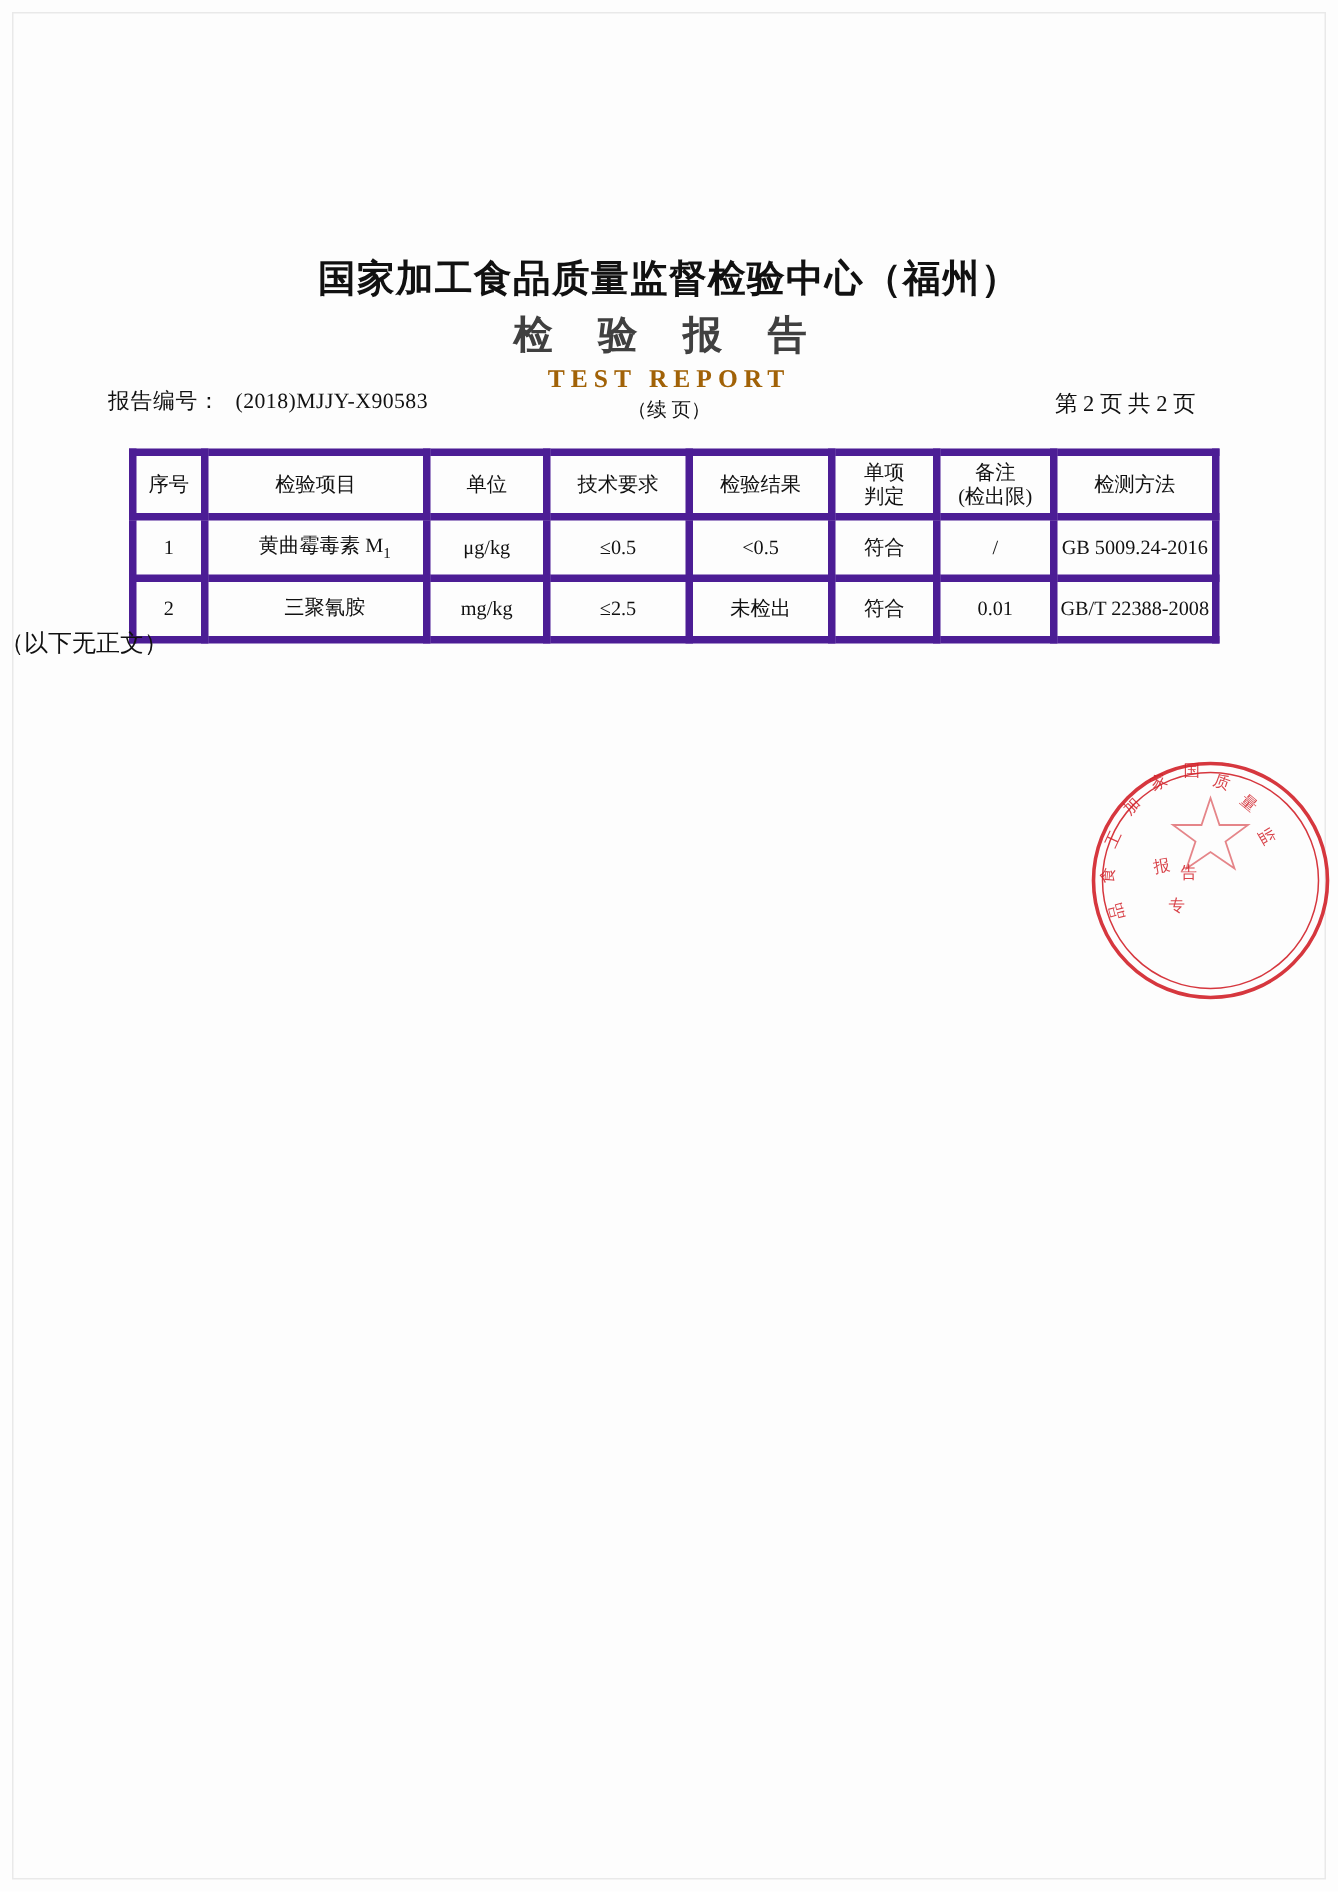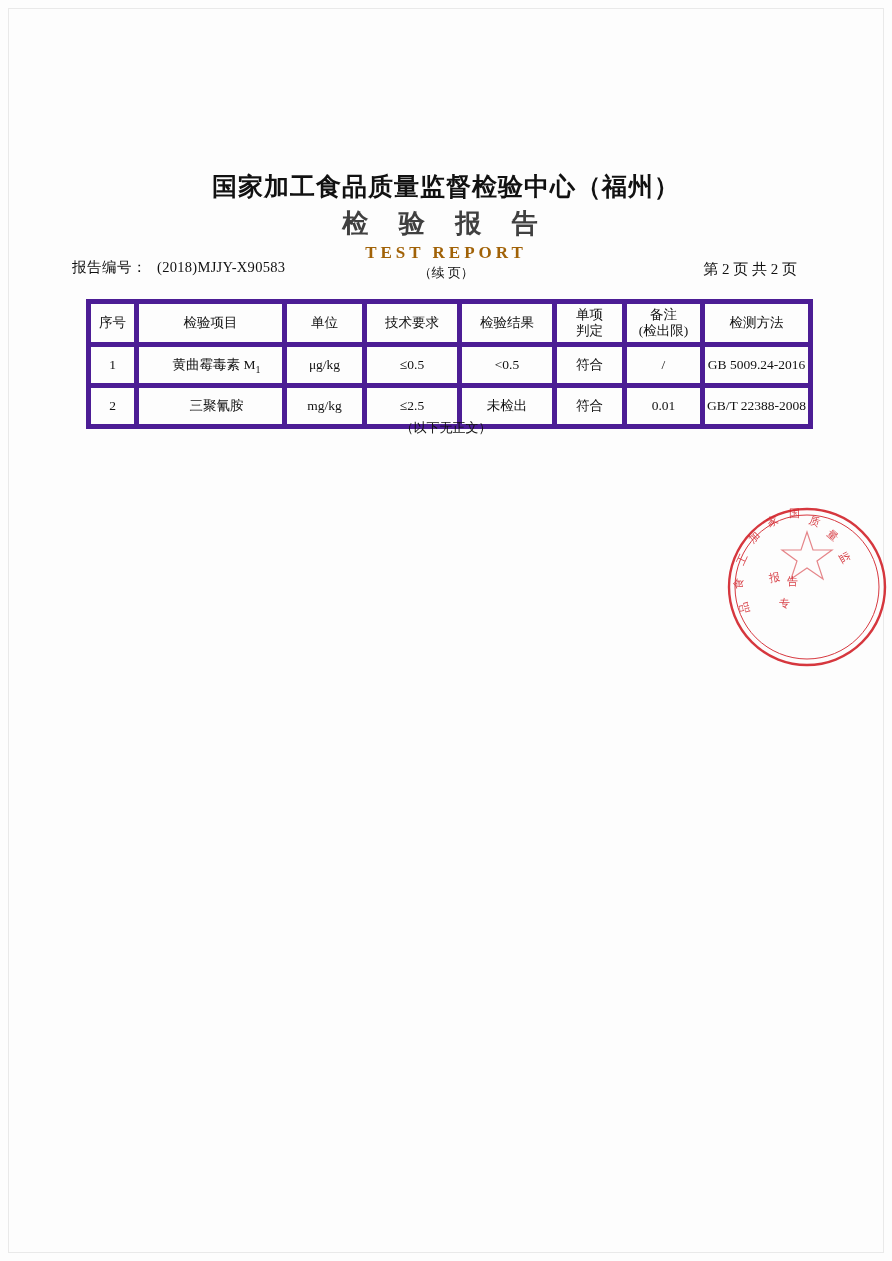--- a/index.html
+++ b/index.html
@@ -148,22 +148,22 @@
     text-align: left;
     padding-left: 12px !important;
   }
   .sub { font-size: 10px; vertical-align: sub; }
 
   .below-note {
     position: absolute;
     left: 0;
     top: 419px;
     width: 892px;
-    text-align: center;
-    font-size: 13px;
+    text-align: left;
+    font-size: 16px;
     color: #111;
   }
 
   
   .stamp {
     position: absolute;
     left: 712px;
     top: 492px;
     width: 190px;
     height: 190px;

